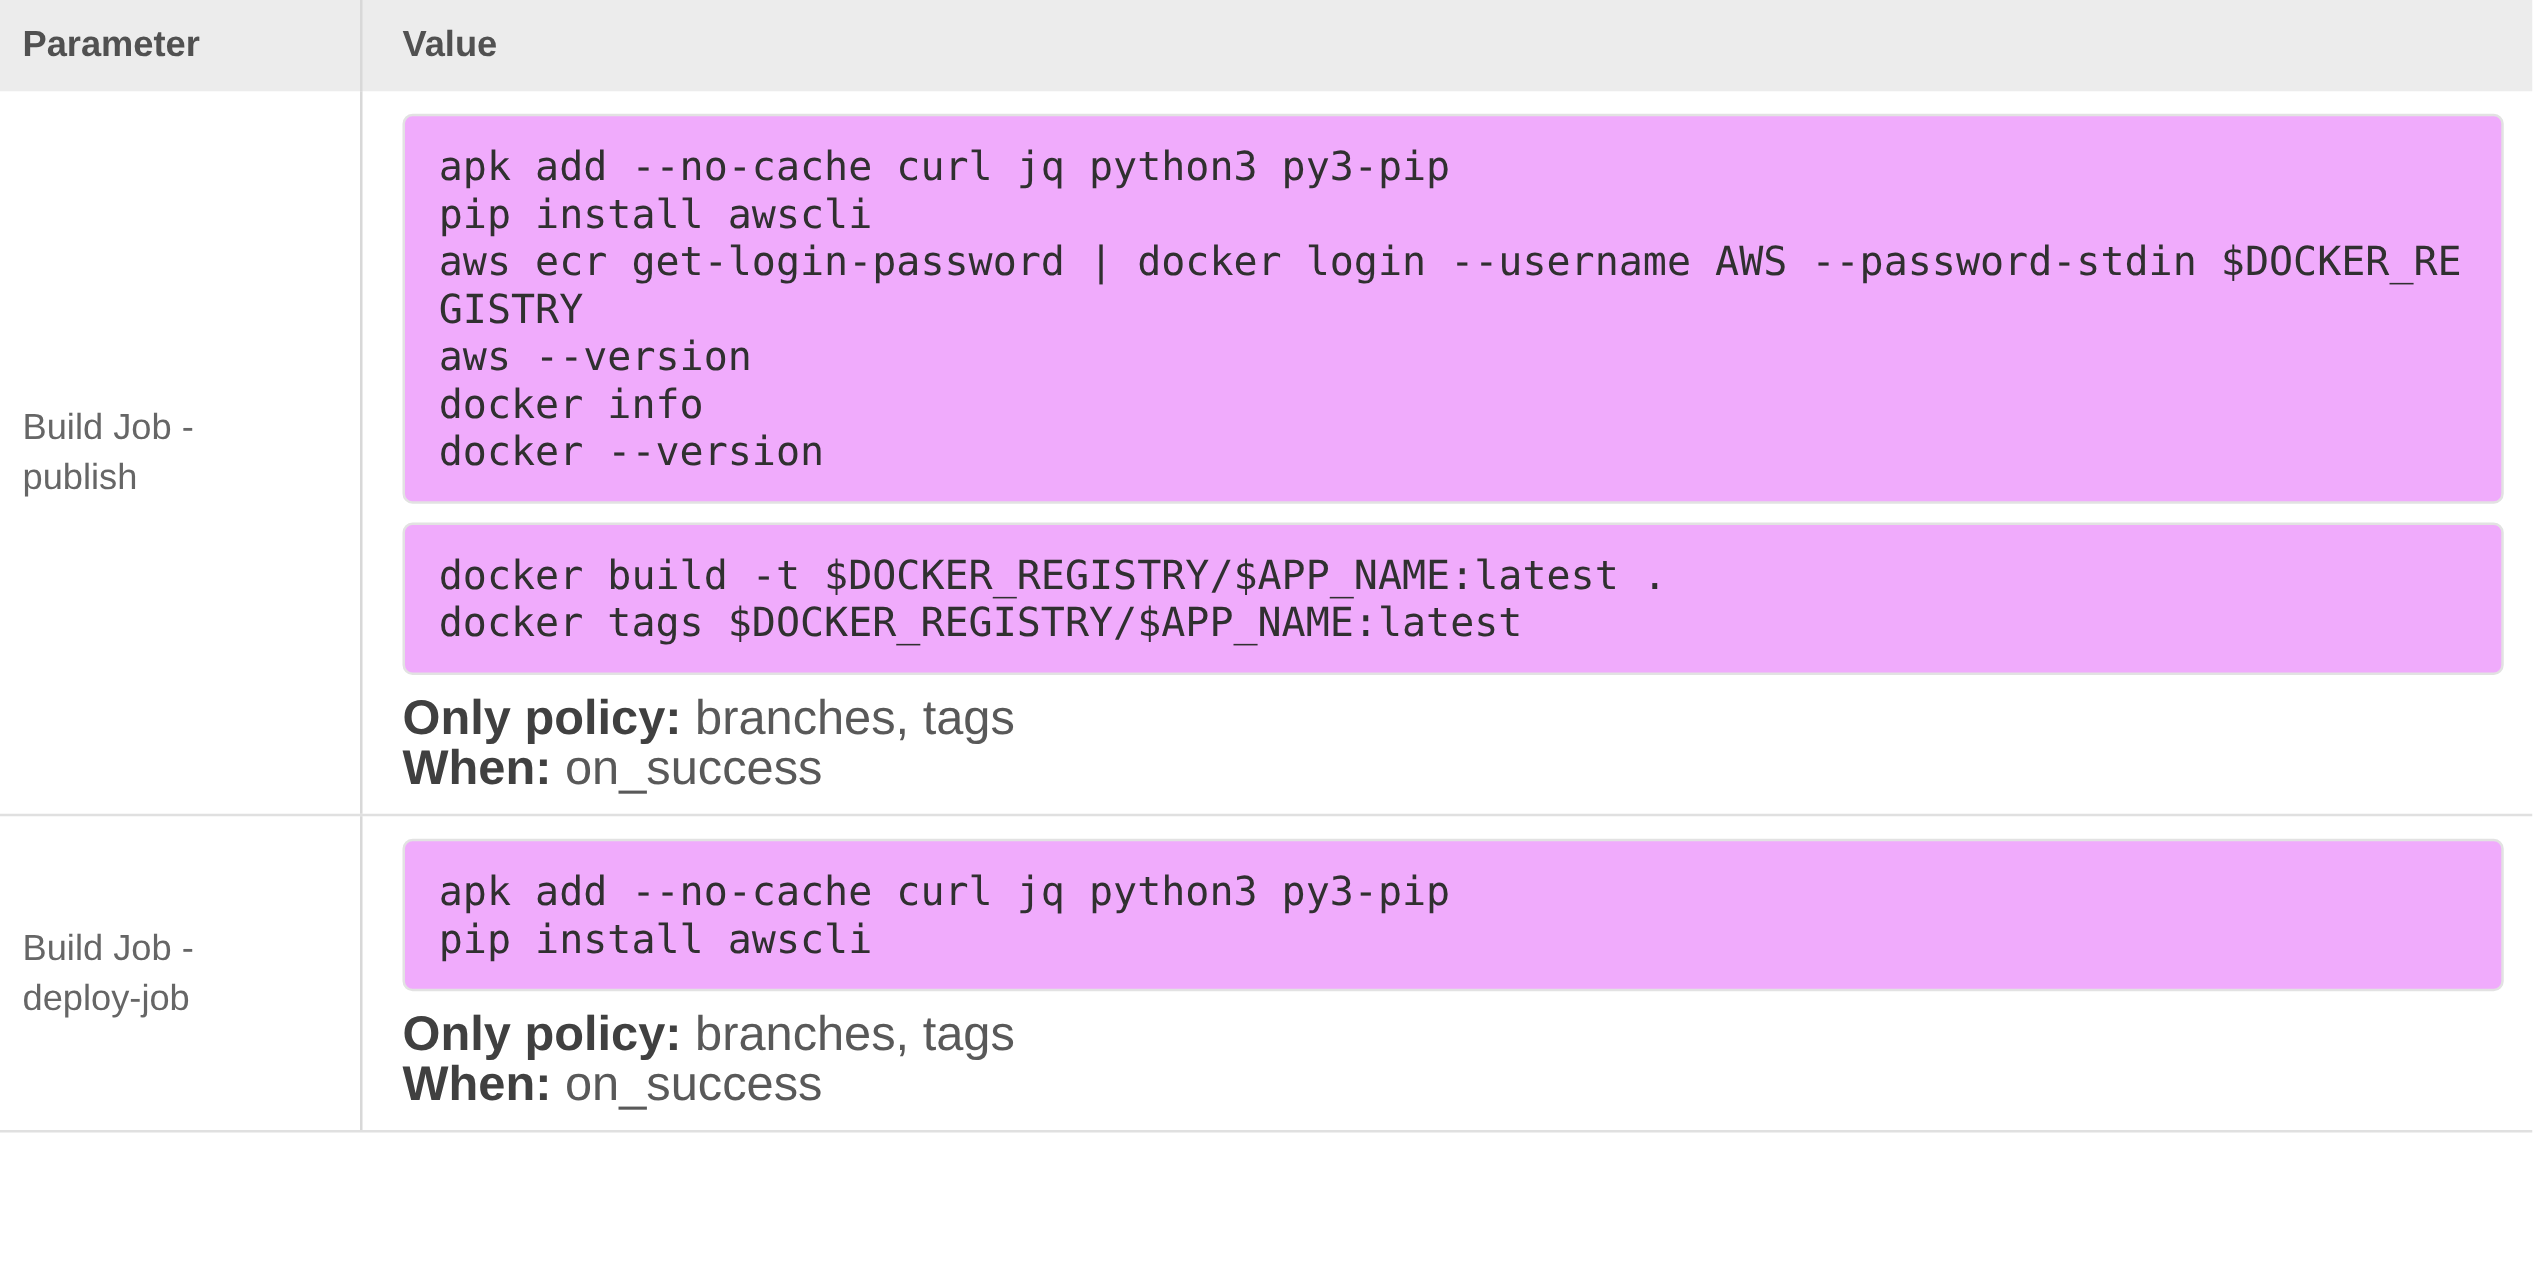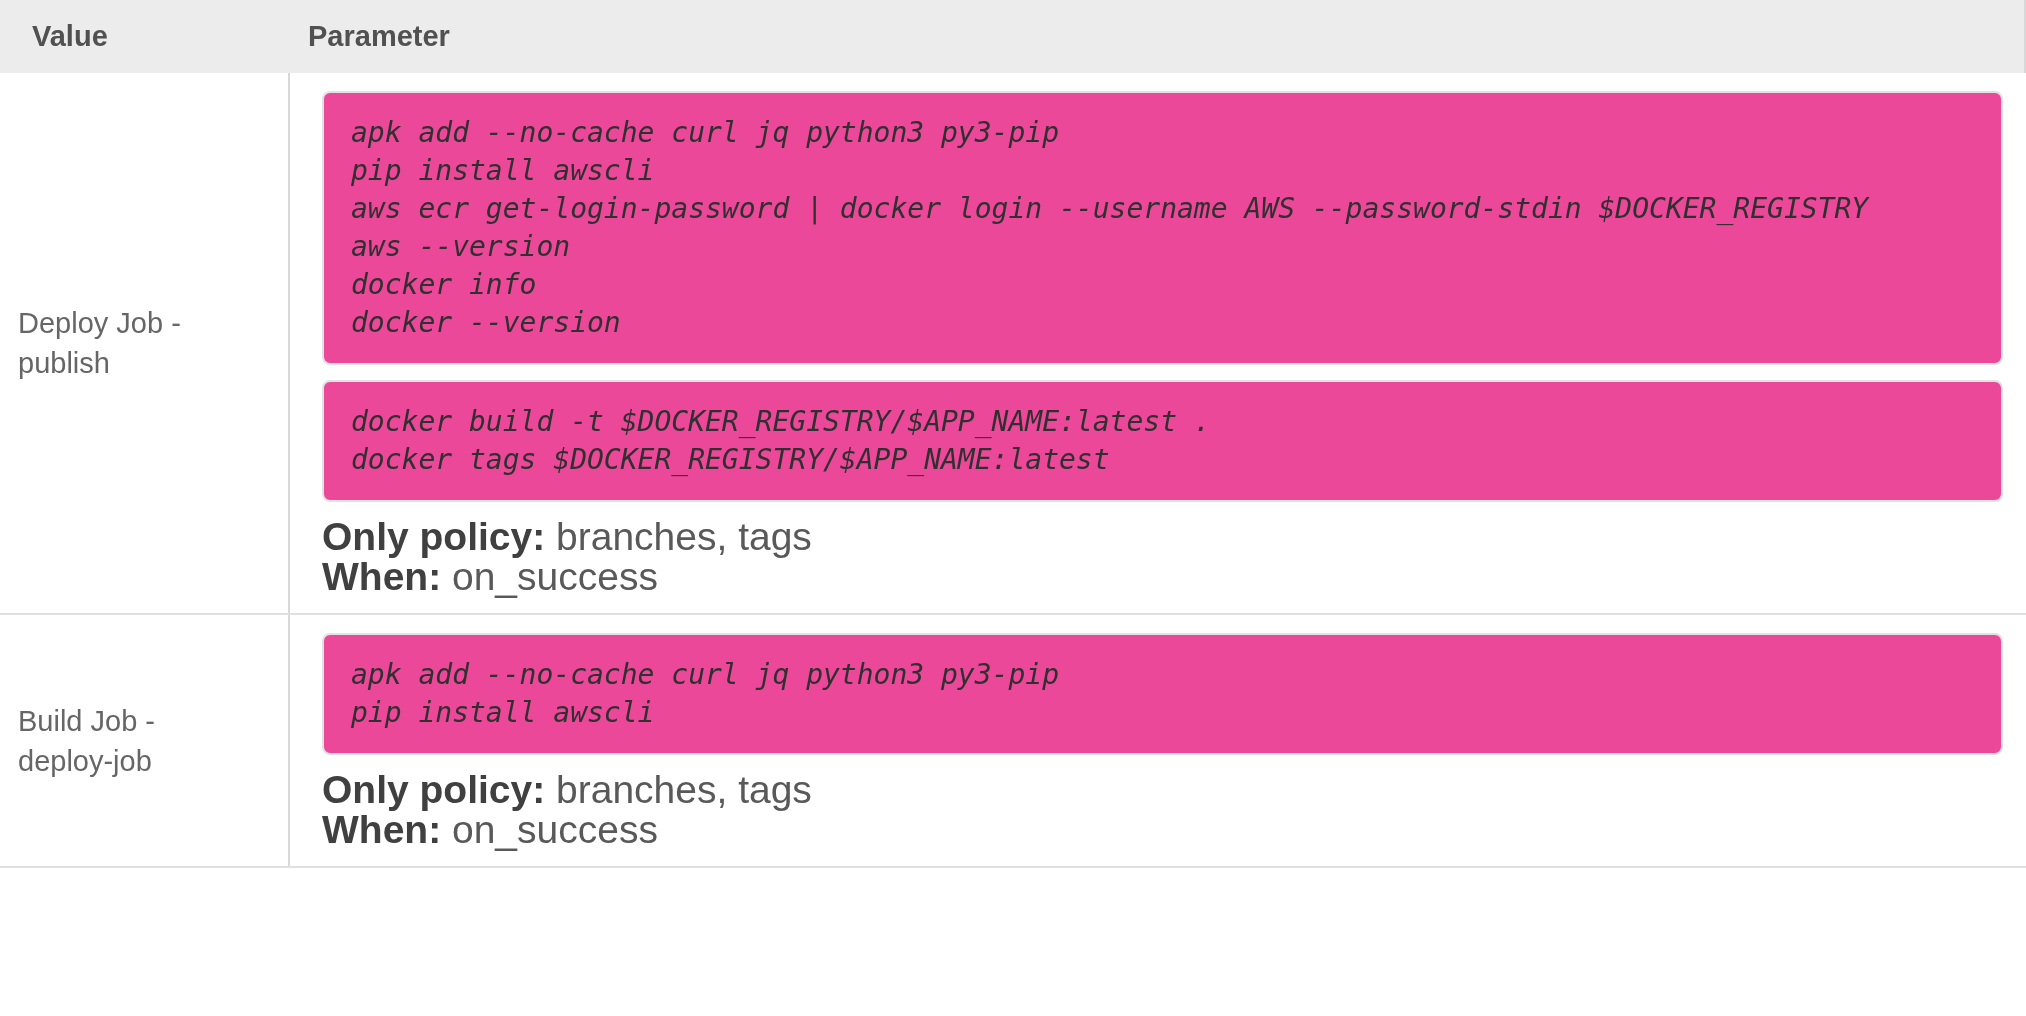--- a/index.html
+++ b/index.html
@@ -49,60 +49,59 @@
     font-size: 29px;
     line-height: 40px;
     color: #666666;
   }
   .td-value {
     padding: 18px 23px 16px 32px;
   }
   pre.code-block {
     margin: 0 0 15px 0;
     box-sizing: border-box;
-    background: #ec4899;
+    background: #f0abfc;
     border: 2px solid #e2e2e2;
     border-radius: 8px;
     padding: 21px 27px;
     font-family: "DejaVu Sans Mono", "Liberation Mono", monospace;
-    font-size: 28px;
+    font-size: 32px;
     line-height: 38px;
     color: #303030;
     white-space: pre-wrap;
     word-break: break-all;
-    font-style: italic;
   }
   .meta-line {
     font-size: 39px;
     line-height: 40px;
     color: #595959;
   }
   .meta-line .b {
     font-weight: bold;
     color: #404040;
   }
   .meta-lines { margin-top: 10px; }
 </style>
 </head>
 <body>
 
 <div class="param-table">
 
   <div class="grid-row thead">
+    <div class="th th-param">
+      <span>Parameter</span>
+    </div>
     <div class="th th-value">
       <span>Value</span>
-    </div>
-    <div class="th th-param">
-      <span>Parameter</span>
     </div>
   </div>
 
   <div class="grid-row tr">
     <div class="td-param">
-      <span>Deploy Job - publish</span>
+      <span>Build Job - publish</span>
     </div>
     <div class="td-value">
       <pre class="code-block">apk add --no-cache curl jq python3 py3-pip
 pip install awscli
 aws ecr get-login-password | docker login --username AWS --password-stdin $DOCKER_REGISTRY
 aws --version
 docker info
 docker --version</pre>
       <pre class="code-block">docker build -t $DOCKER_REGISTRY/$APP_NAME:latest .
 docker tags $DOCKER_REGISTRY/$APP_NAME:latest</pre>

